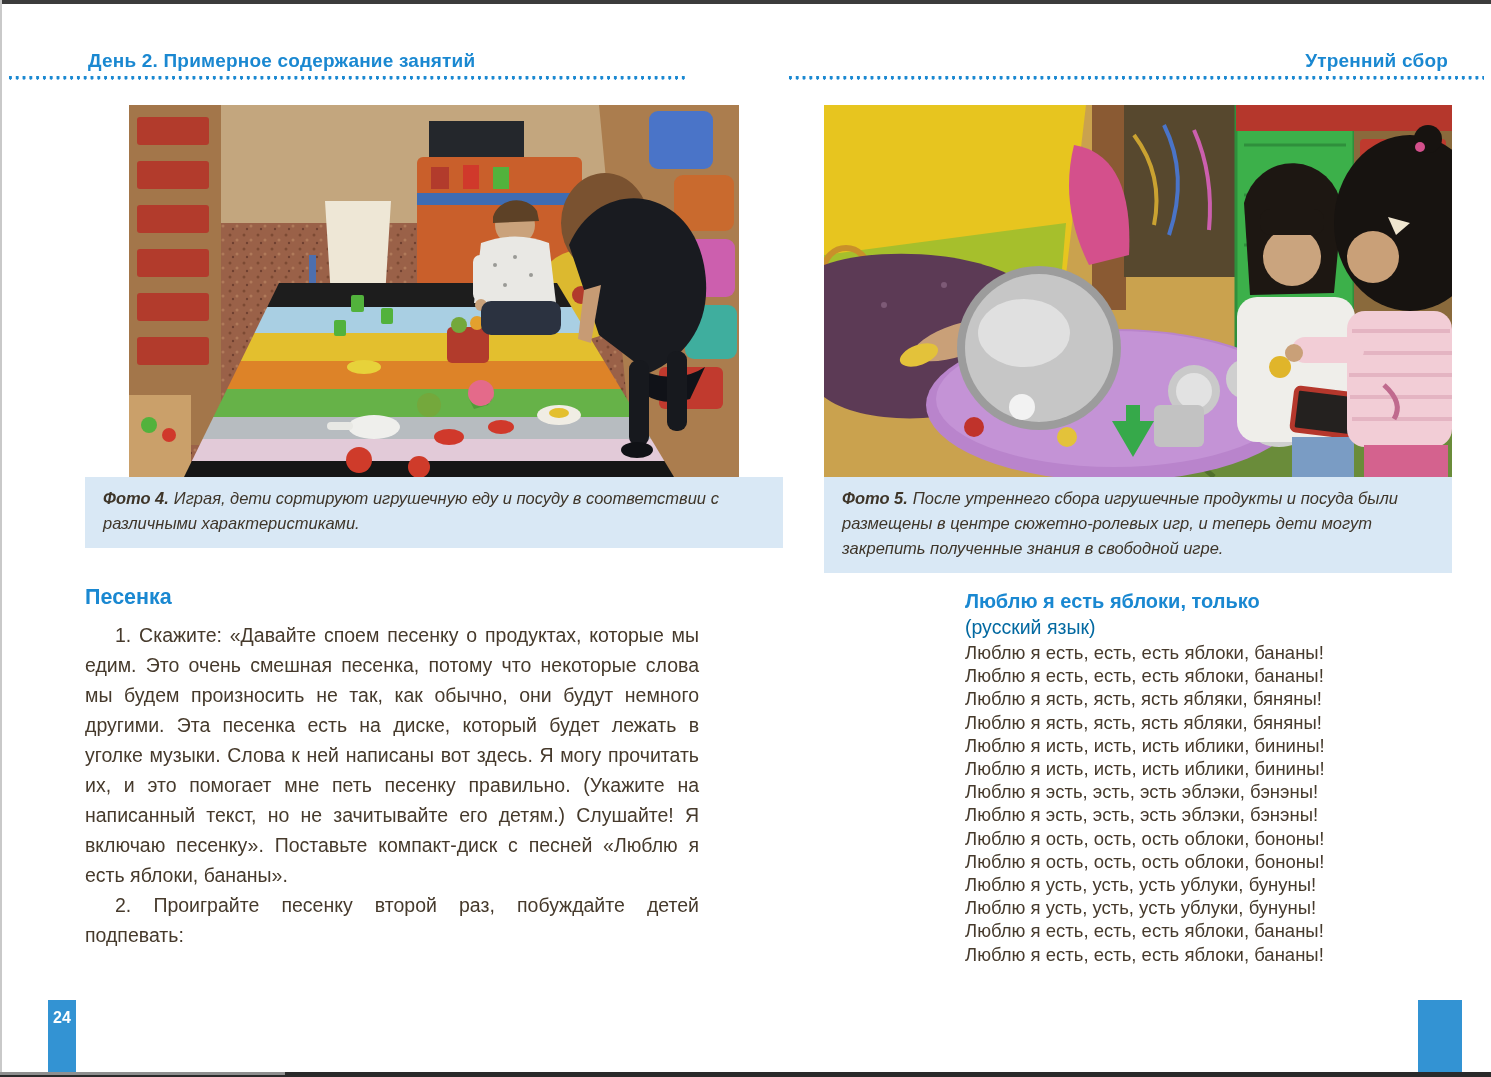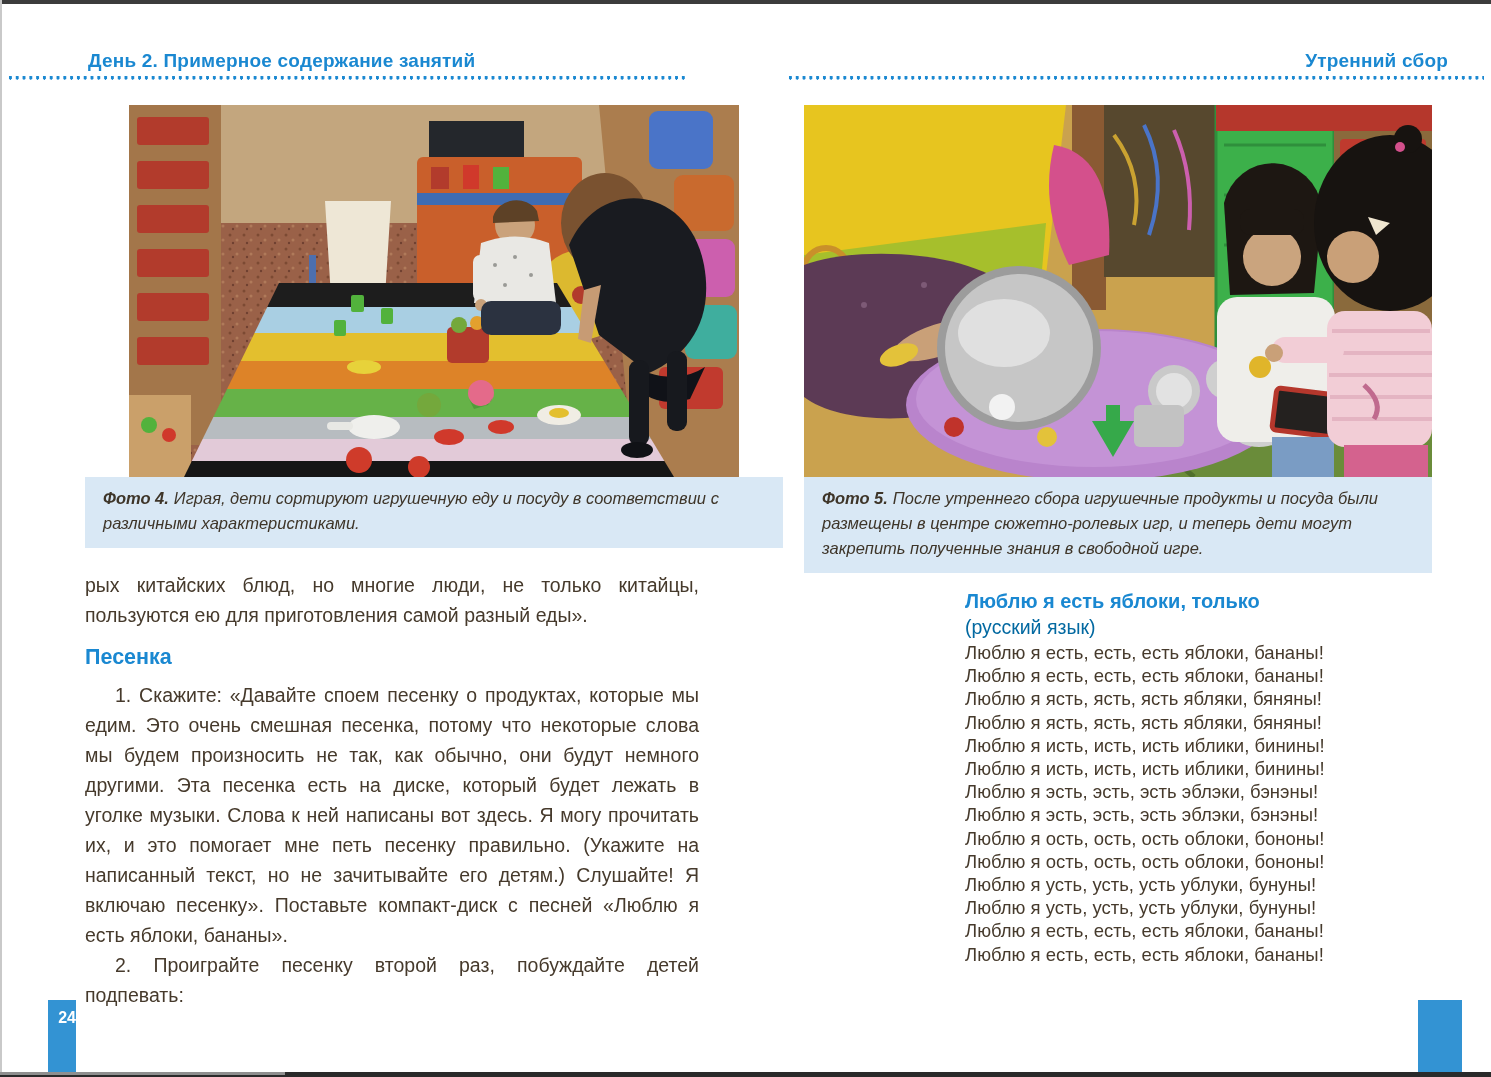--- a/index.html
+++ b/index.html
@@ -18,21 +18,21 @@
   .dotline {
     position:absolute; top:75px; height:6px;
     background-image: radial-gradient(circle at 2.4px 2.9px, #1a88d1 1.7px, rgba(0,0,0,0) 1.9px);
     background-size:6.8px 6px; background-repeat:repeat-x;
   }
   .dot-left  { left:8px;  width:678px; }
   .dot-right { left:788px; width:696px; }
 
   figure { margin:0; position:absolute; top:105px; }
   .fig-left  { left:85px;  width:698px; }
-  .fig-right { left:804px; width:628px; }
+  .fig-right { left:824px; width:628px; }
   .ph { display:block; width:100%; height:372px; }
   .caption {
     background:#d9e8f5; color:#3e3529; font-style:italic;
     font-size:16.5px; line-height:25px; padding:9px 18px 12px;
   }
   .cap-label { font-weight:bold; margin-right:5px; }
 
   .col-left {
     position:absolute; left:85px; top:570px; width:614px;
     font-size:19.5px; line-height:30px; color:#463a2c; text-align:justify;
@@ -45,21 +45,21 @@
   }
   .section-heading div { white-space:nowrap; }
 
   .col-right { position:absolute; left:965px; top:588px; width:450px; color:#463a2c; }
   .song-title    { color:#1a88d1; font-weight:bold; font-size:20px; line-height:26px; }
   .song-subtitle { color:#0369a1; font-size:19.5px; line-height:27px; }
   .lyrics { font-size:18.5px; line-height:23.2px; }
 
   .page-bar {
     position:absolute; bottom:5px; width:28px; height:72px; background:#3393d3;
-    color:#ffffff; font-size:16px; font-weight:bold; text-align:right;
+    color:#ffffff; font-size:16px; font-weight:bold; text-align:center;
     padding-top:9px; box-sizing:border-box;
   }
   .bar-left  { left:48px; }
   .bar-right { left:1418px;padding-left:44px; }
 </style>
 </head>
 <body>
 
 <div class="sheet">
 
@@ -255,21 +255,20 @@
       <rect x="468" y="232" width="72" height="26" rx="13" fill="#f2cdd6"></rect>
       <circle cx="470" cy="248" r="9" fill="#c9a078"></circle>
       <rect x="540" y="340" width="84" height="32" fill="#d4628e"></rect>
     </svg>
     <figcaption class="caption">
       <b class="cap-label">Фото 5.</b><span>После утреннего сбора игрушечные продукты и посуда были размещены в центре сюжетно-ролевых игр, и теперь дети могут закрепить полученные знания в свободной игре.</span>
     </figcaption>
   </figure>
 
   <div class="col-left">
-    <p>рых китайских блюд, но многие люди, не только китайцы, пользуются ею для приготовления самой разный еды».</p>
     <div class="section-heading">
       <div>Песенка</div>
     </div>
     <p class="p-indent">1. Скажите: «Давайте споем песенку о продуктах, которые мы едим. Это очень смешная песенка, потому что некоторые слова мы будем произносить не так, как обычно, они будут немного другими. Эта песенка есть на диске, который будет лежать в уголке музыки. Слова к ней написаны вот здесь. Я могу прочитать их, и это помогает мне петь песенку правильно. (Укажите на написанный текст, но не зачитывайте его детям.) Слушайте! Я включаю песенку». Поставьте компакт-диск с песней «Люблю я есть яблоки, бананы».</p>
     <p class="p-indent">2. Проиграйте песенку второй раз, побуждайте детей подпевать:</p>
   </div>
 
   <div class="col-right">
     <div class="song-title">Люблю я есть яблоки, только</div>
     <div class="song-subtitle">(русский язык)</div>

